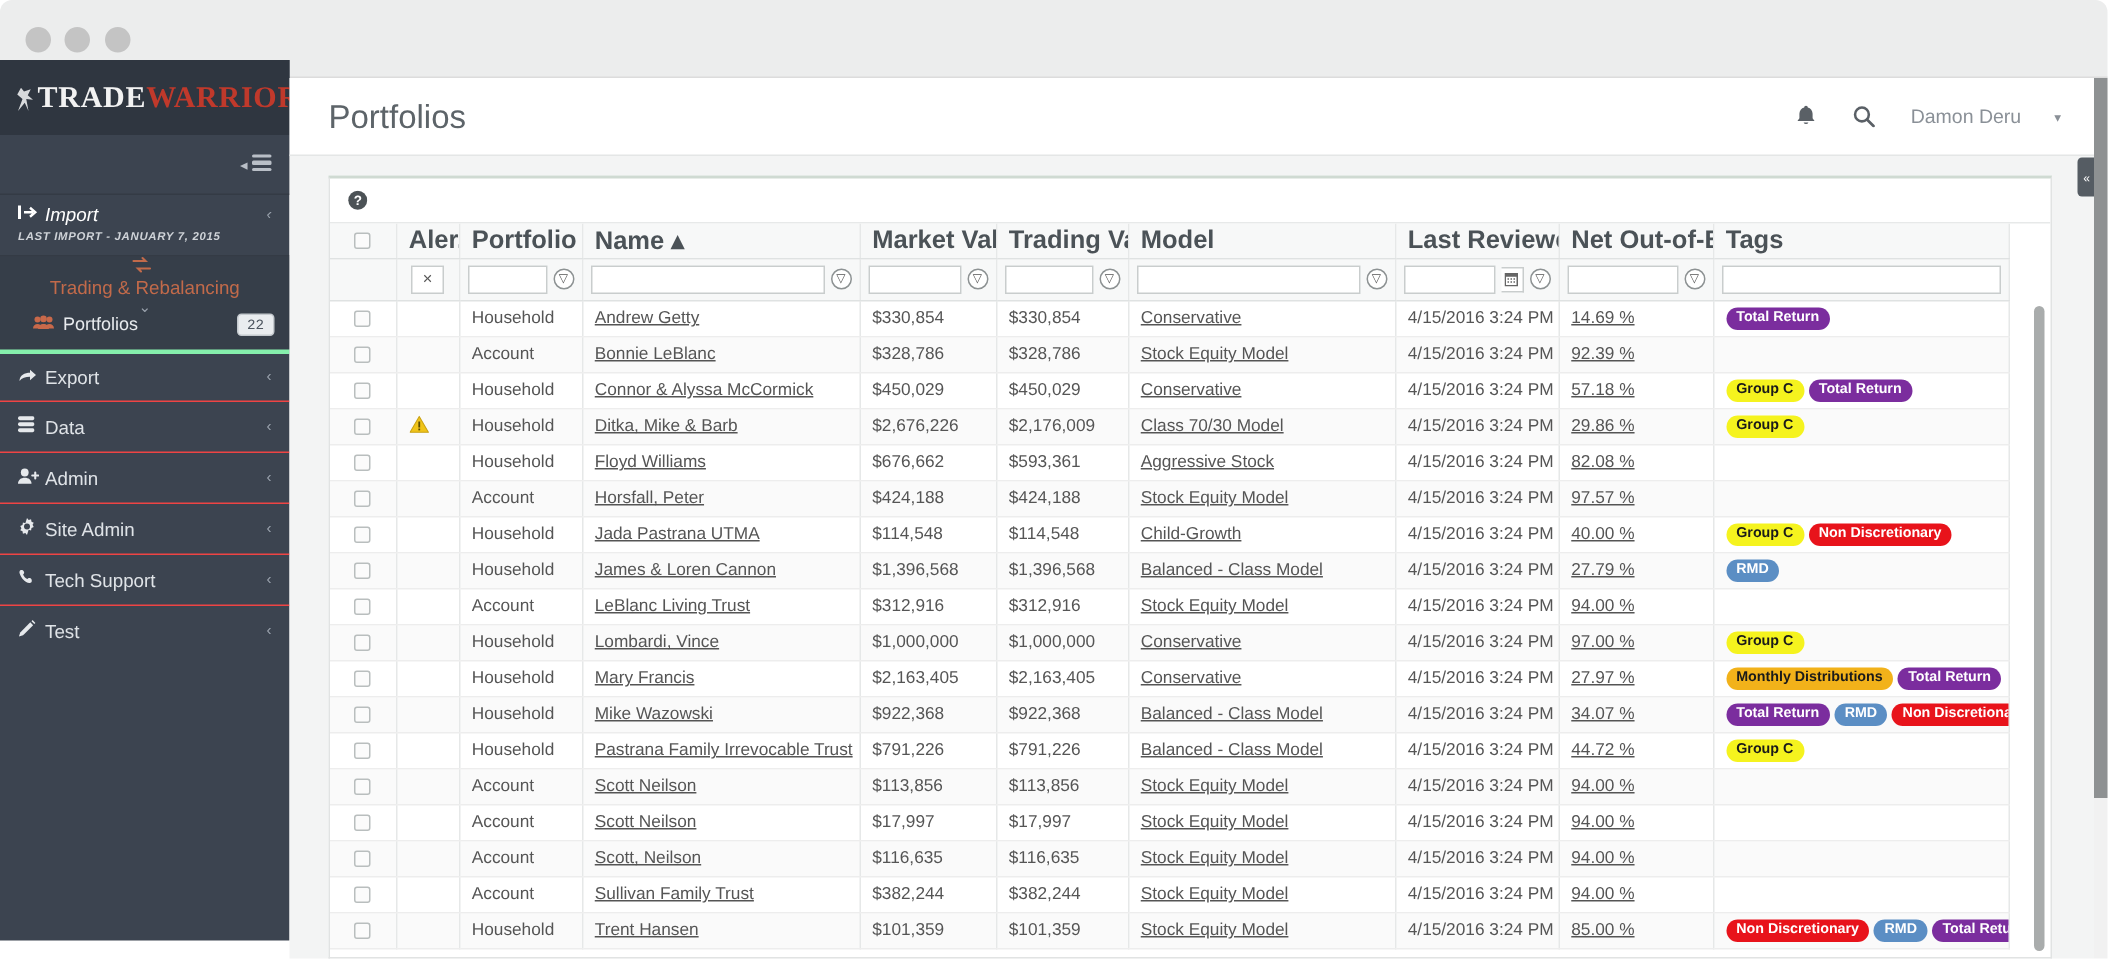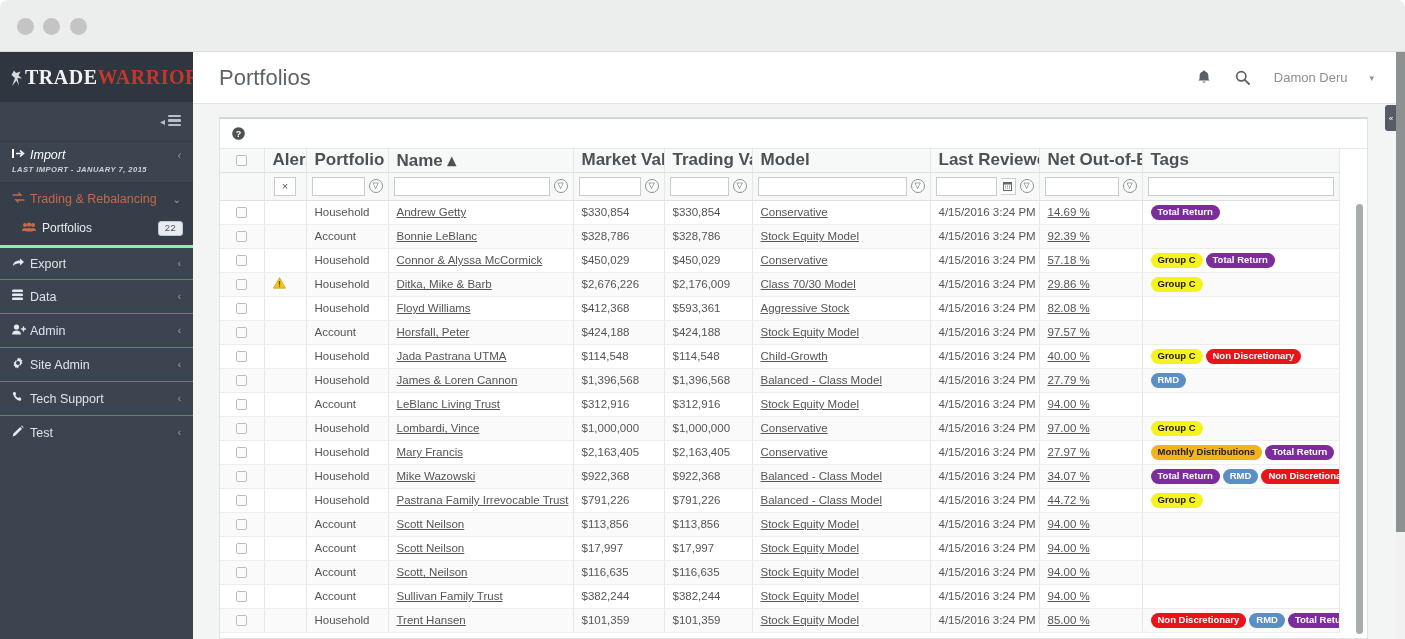--- a/index.html
+++ b/index.html
@@ -21,21 +21,21 @@
     content:""; position:absolute; left:0; right:0; bottom:0; height:1px;
     background:#dcdcdc;
   }
   .traffic { position:absolute; top:18px; width:17px; height:17px; border-radius:50%; background:#c4c4c4; }
   #tl-close { left:17px; }
   #tl-min   { left:43px; }
   #tl-max   { left:70px; }
 
   
   #sidebar {
-    position:absolute; left:0; top:52px; width:193px; height:587px;
+    position:absolute; left:0; top:40px; width:193px; height:587px;
     background:#3c4450; color:#cfd3d8;
   }
   #brand {
     height:50px; background:#2f3640;
     display:flex; align-items:center; padding-left:9px;
     letter-spacing:.5px;
   }
   #brand .logo-mark {
     width:15px; height:17px; margin-right:1px;
     position:relative; flex:0 0 auto;
@@ -76,21 +76,21 @@
   #import-row .lbl { flex:1 1 auto; }
   #import-row .caret { font-size:10px; color:#9aa2ad; }
   #import-sub {
     font-size:7.6px; letter-spacing:.45px; color:#cfd3d8;
     margin-top:3px; font-weight:700; text-transform:uppercase;
   }
   #import-block::after { content:""; position:absolute; left:0; right:0; bottom:0; height:1px; background:#343b45;}
 
   #trading-section { background:#363e49; padding-bottom:4px; }
   #trading-head { display:flex; align-items:center; height:32px; padding:0 12px;
-                  color:#c26a4a; font-size:12.5px; }
+                  color:#c26a4a; font-size:12.5px;flex-direction:column; }
   #trading-head .ico { width:18px; flex:0 0 auto; color:#c26a4a; }
   #trading-head .lbl { flex:1 1 auto; }
   #trading-head .caret { font-size:10px; color:#9aa2ad; }
   .sub-item { display:flex; align-items:center; height:26px; padding:0 10px 0 22px;
               font-size:12px; color:#e8ebee; cursor:pointer; }
   .sub-item .ico { width:20px; flex:0 0 auto; font-size:11px; }
   .sub-item.active .ico { color:#c9694a; }
   .sub-item .lbl { flex:1 1 auto; }
   .badge {
     background:#e9ecef; color:#4e5660; border:1px solid #c4c9ce;
@@ -536,21 +536,21 @@
               <td class="col-nb c-num"><a class="lnk">29.86 %</a></td>
               <td class="col-tg"><span class="tag" style="background: rgb(245, 243, 30); color: rgb(26, 26, 26);">Group C</span></td>
             </tr>
             <tr>
               <td class="col-cb">
                 <span class="cb"></span>
               </td>
               <td class="col-al"></td>
               <td class="col-pt">Household</td>
               <td class="col-nm"><a class="lnk">Floyd Williams</a></td>
-              <td class="col-mv c-num">$412,368</td>
+              <td class="col-mv c-num">$676,662</td>
               <td class="col-tv c-num">$593,361</td>
               <td class="col-md"><a class="lnk">Aggressive Stock</a></td>
               <td class="col-lr">4/15/2016 3:24 PM</td>
               <td class="col-nb c-num"><a class="lnk">82.08 %</a></td>
               <td class="col-tg"></td>
             </tr>
             <tr class="alt">
               <td class="col-cb">
                 <span class="cb"></span>
               </td>

